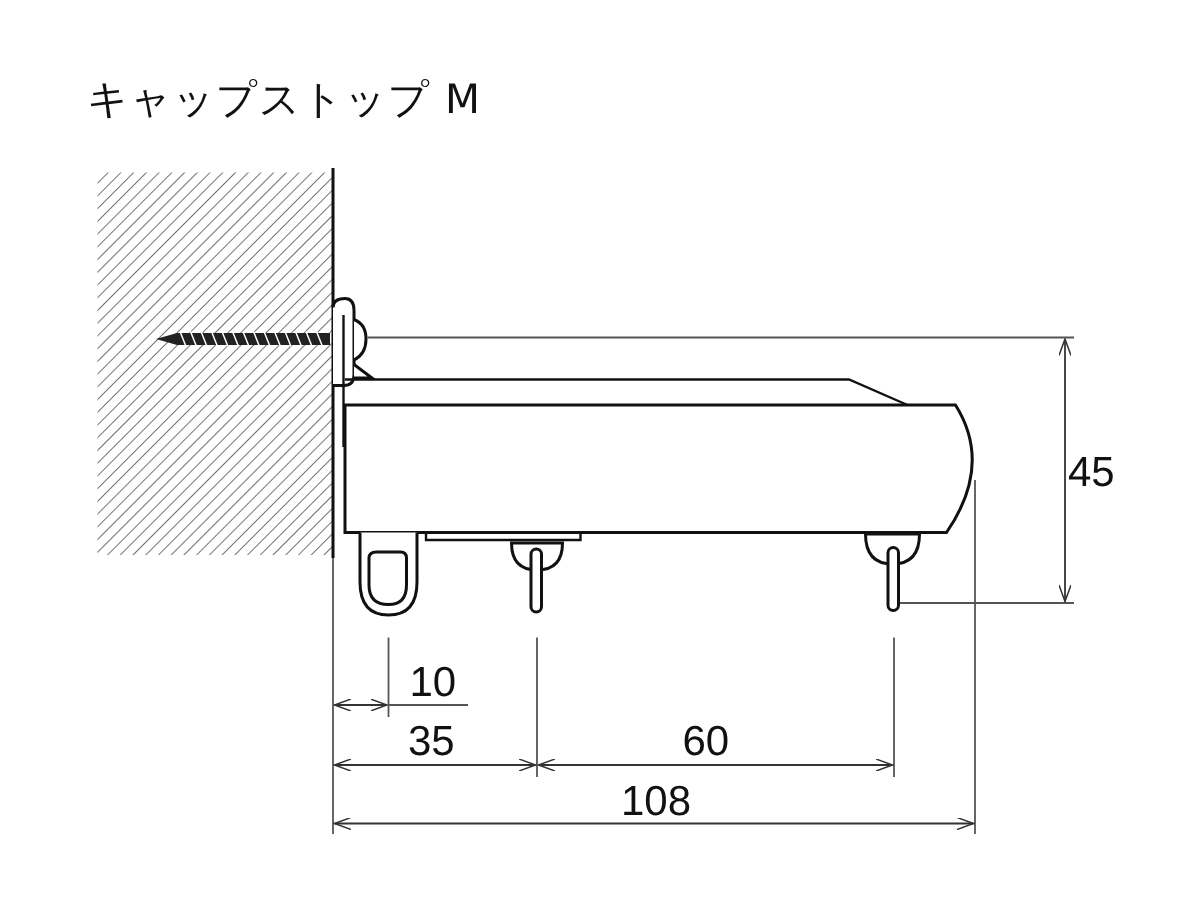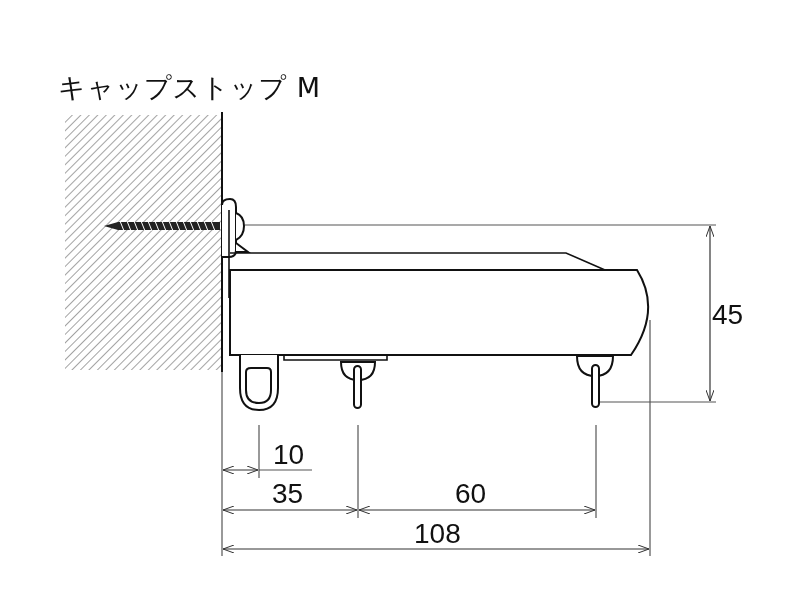--- a/index.html
+++ b/index.html
@@ -1,19 +1,19 @@
 <!DOCTYPE html>
 <html><head>
   <meta charset="utf-8">
   <style>
     html, body { margin: 0; padding: 0; background: #ffffff; }
     body { width: 800px; height: 600px; position: relative; overflow: hidden;
            font-family: "DejaVu Sans", "Liberation Sans", sans-serif; }
     .title { position: absolute; left: 58px; top: 48px; font-size: 27px; color: #111;
-             letter-spacing: 1px; white-space: nowrap; margin-top: 22px; }
+             letter-spacing: 1px; white-space: nowrap; }
     svg { position: absolute; left: 0; top: 0; }
     .dim { font-family: "Liberation Sans", sans-serif; font-size: 28px; fill: #111; }
   </style>
 </head>
 <body>
 
 <div class="title">キャップストップ M</div>
 
 <svg width="800" height="600" viewBox="0 0 800 600">
   <defs>

